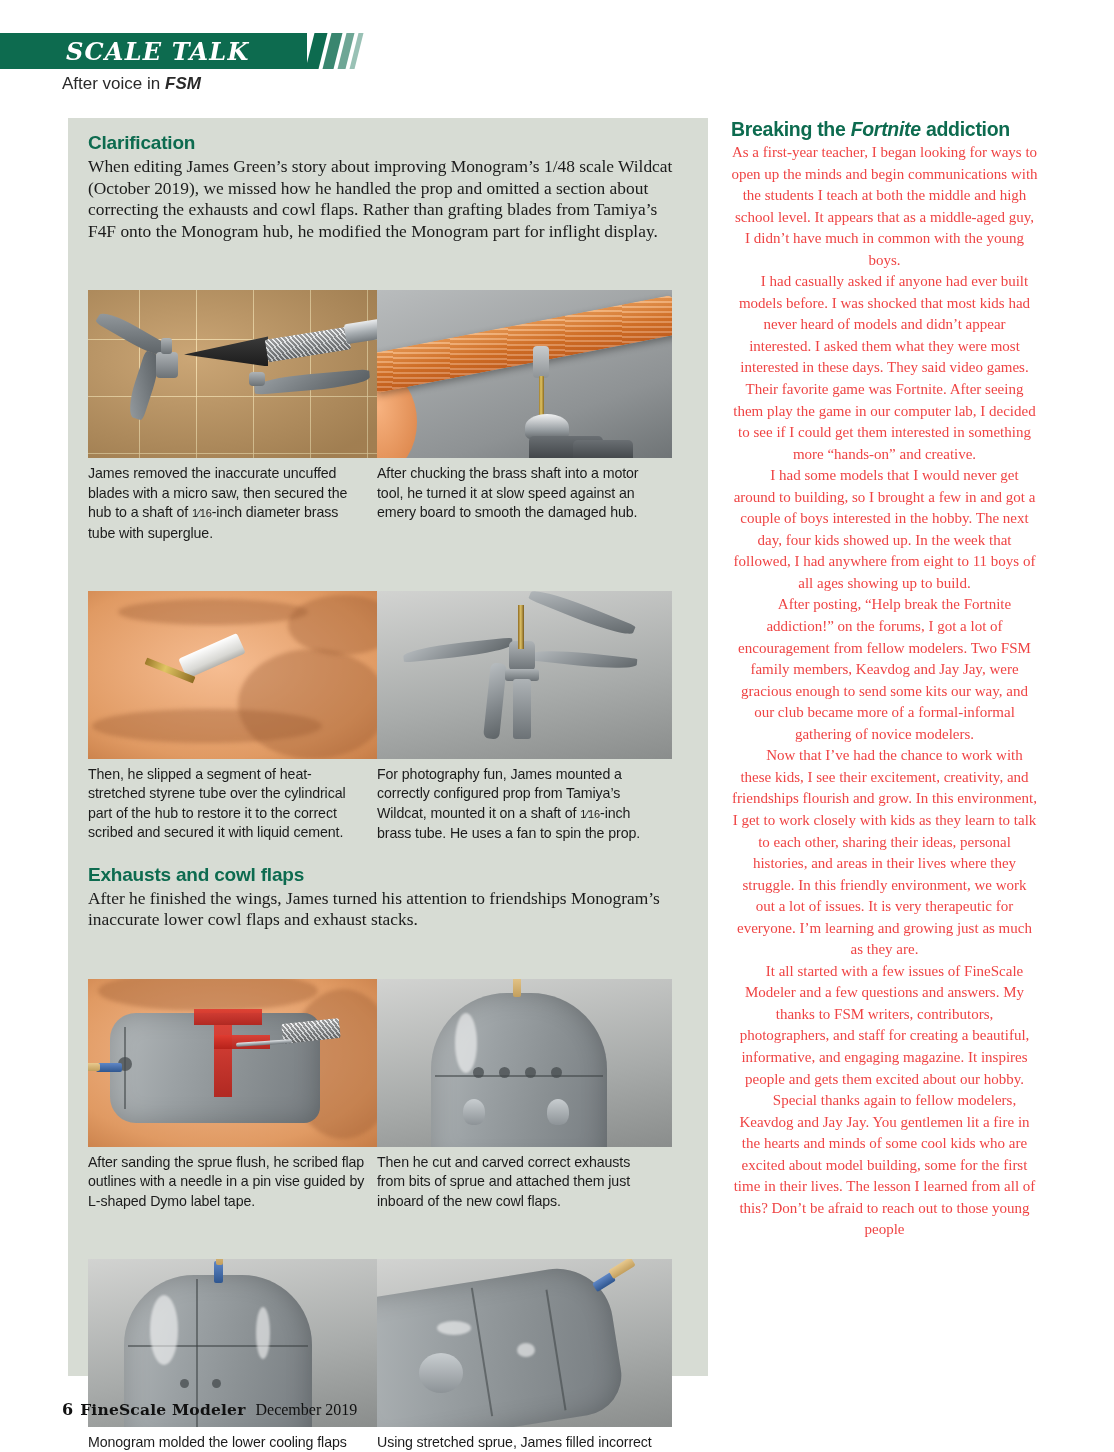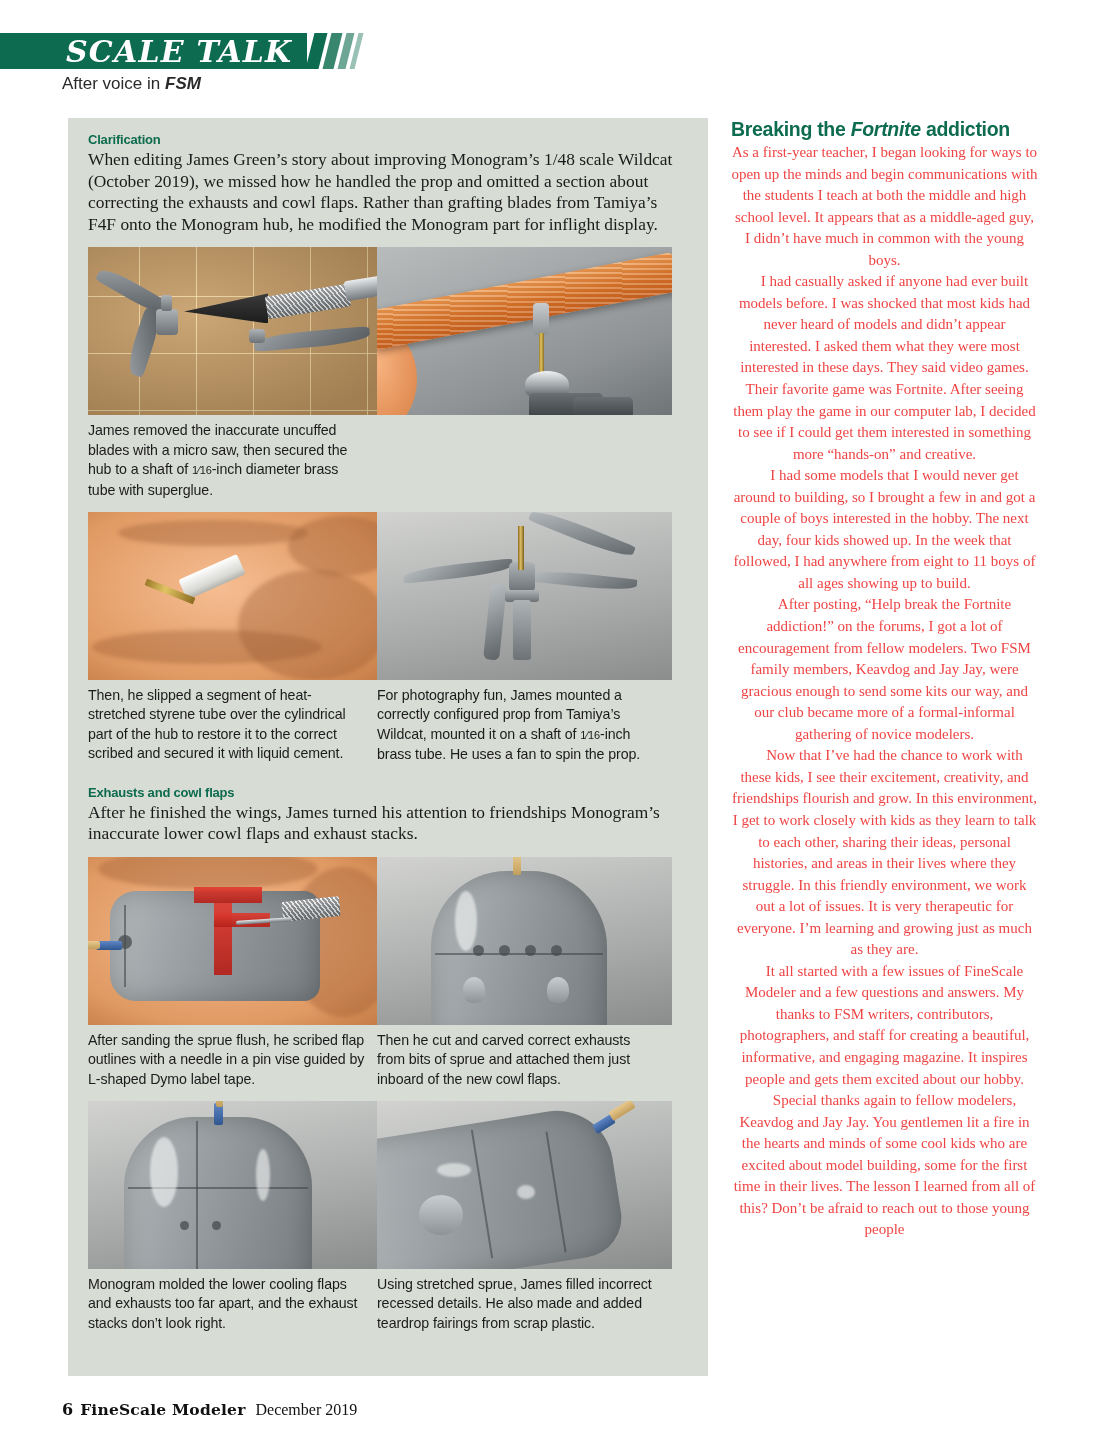--- a/index.html
+++ b/index.html
@@ -31,21 +31,21 @@
     height: 36px;
     background: #0d6b4f;
   }
   .banner-title {
     position: absolute;
     left: 66px;
     top: 2px;
     font-family: "DejaVu Serif", "Liberation Serif", serif;
     font-style: italic;
     font-weight: bold;
-    font-size: 30px;
+    font-size: 24px;
     letter-spacing: 1.2px;
     color: #ffffff;
     line-height: 34px;
     white-space: nowrap;
   }
   .stripe {
     position: absolute;
     top: 0;
     height: 36px;
     background: #0d6b4f;
@@ -88,41 +88,41 @@
   .left-inner {
     position: absolute;
     left: 20px;
     top: 14px;
     width: 600px;
   }
 
   h2.section-head {
     font-family: "Liberation Sans", sans-serif;
     font-weight: bold;
-    font-size: 13px;
+    font-size: 19px;
     color: #0d6b4f;
     margin: 0 0 2px 0;
     letter-spacing: -0.2px;
   }
   p.body-serif {
     font-family: "Liberation Serif", serif;
     font-size: 17.4px;
     line-height: 21.6px;
     color: #1b1b1b;
     margin: 0;
     text-align: left;
   }
 
   
   .photo-row {
     display: flex;
     gap: 10px;
     margin-top: 12px;
   }
-  .photo-cell { width: 279px; }
+  .photo-cell { width: 279px; margin-top: 36px; }
   .photo {
     width: 295px;
     height: 168px;
     position: relative;
     overflow: hidden;
     background: #8d8d8d;
   }
   .cap {
     font-family: "Liberation Sans", sans-serif;
     font-size: 14.2px;
@@ -382,20 +382,21 @@
           <div class="photo">
             <div class="ph-bg gray-bg"></div>
             <div class="finger" style="left:-24px;top:84px;width:64px;height:96px;"></div>
             <div class="emery" style="left:-8px;top:34px;width:310px;height:40px;"></div>
             <div class="gray-sleeve" style="left:156px;top:56px;width:16px;height:32px;"></div>
             <div class="brass" style="left:162px;top:86px;width:5px;height:42px;"></div>
             <div class="chuck" style="left:148px;top:124px;width:44px;height:26px;"></div>
             <div class="motor-body" style="left:152px;top:146px;width:74px;height:30px;"></div>
             <div class="motor-body" style="left:196px;top:150px;width:60px;height:26px;"></div>
           </div>
+          <div class="cap"><span>After chucking the brass shaft into a motor tool, he turned it at slow speed against an emery board to smooth the damaged hub.</span></div>
         </div>
       </div>
 
       <div class="photo-row">
         <div class="photo-cell">
           <div class="photo">
             <div class="ph-bg skin-bg"></div>
             <div class="skin-crease" style="left:30px;top:8px;width:190px;height:26px;"></div>
             <div class="skin-crease" style="left:4px;top:118px;width:230px;height:34px;"></div>
             <div class="skin-crease" style="left:150px;top:58px;width:150px;height:110px;"></div>

